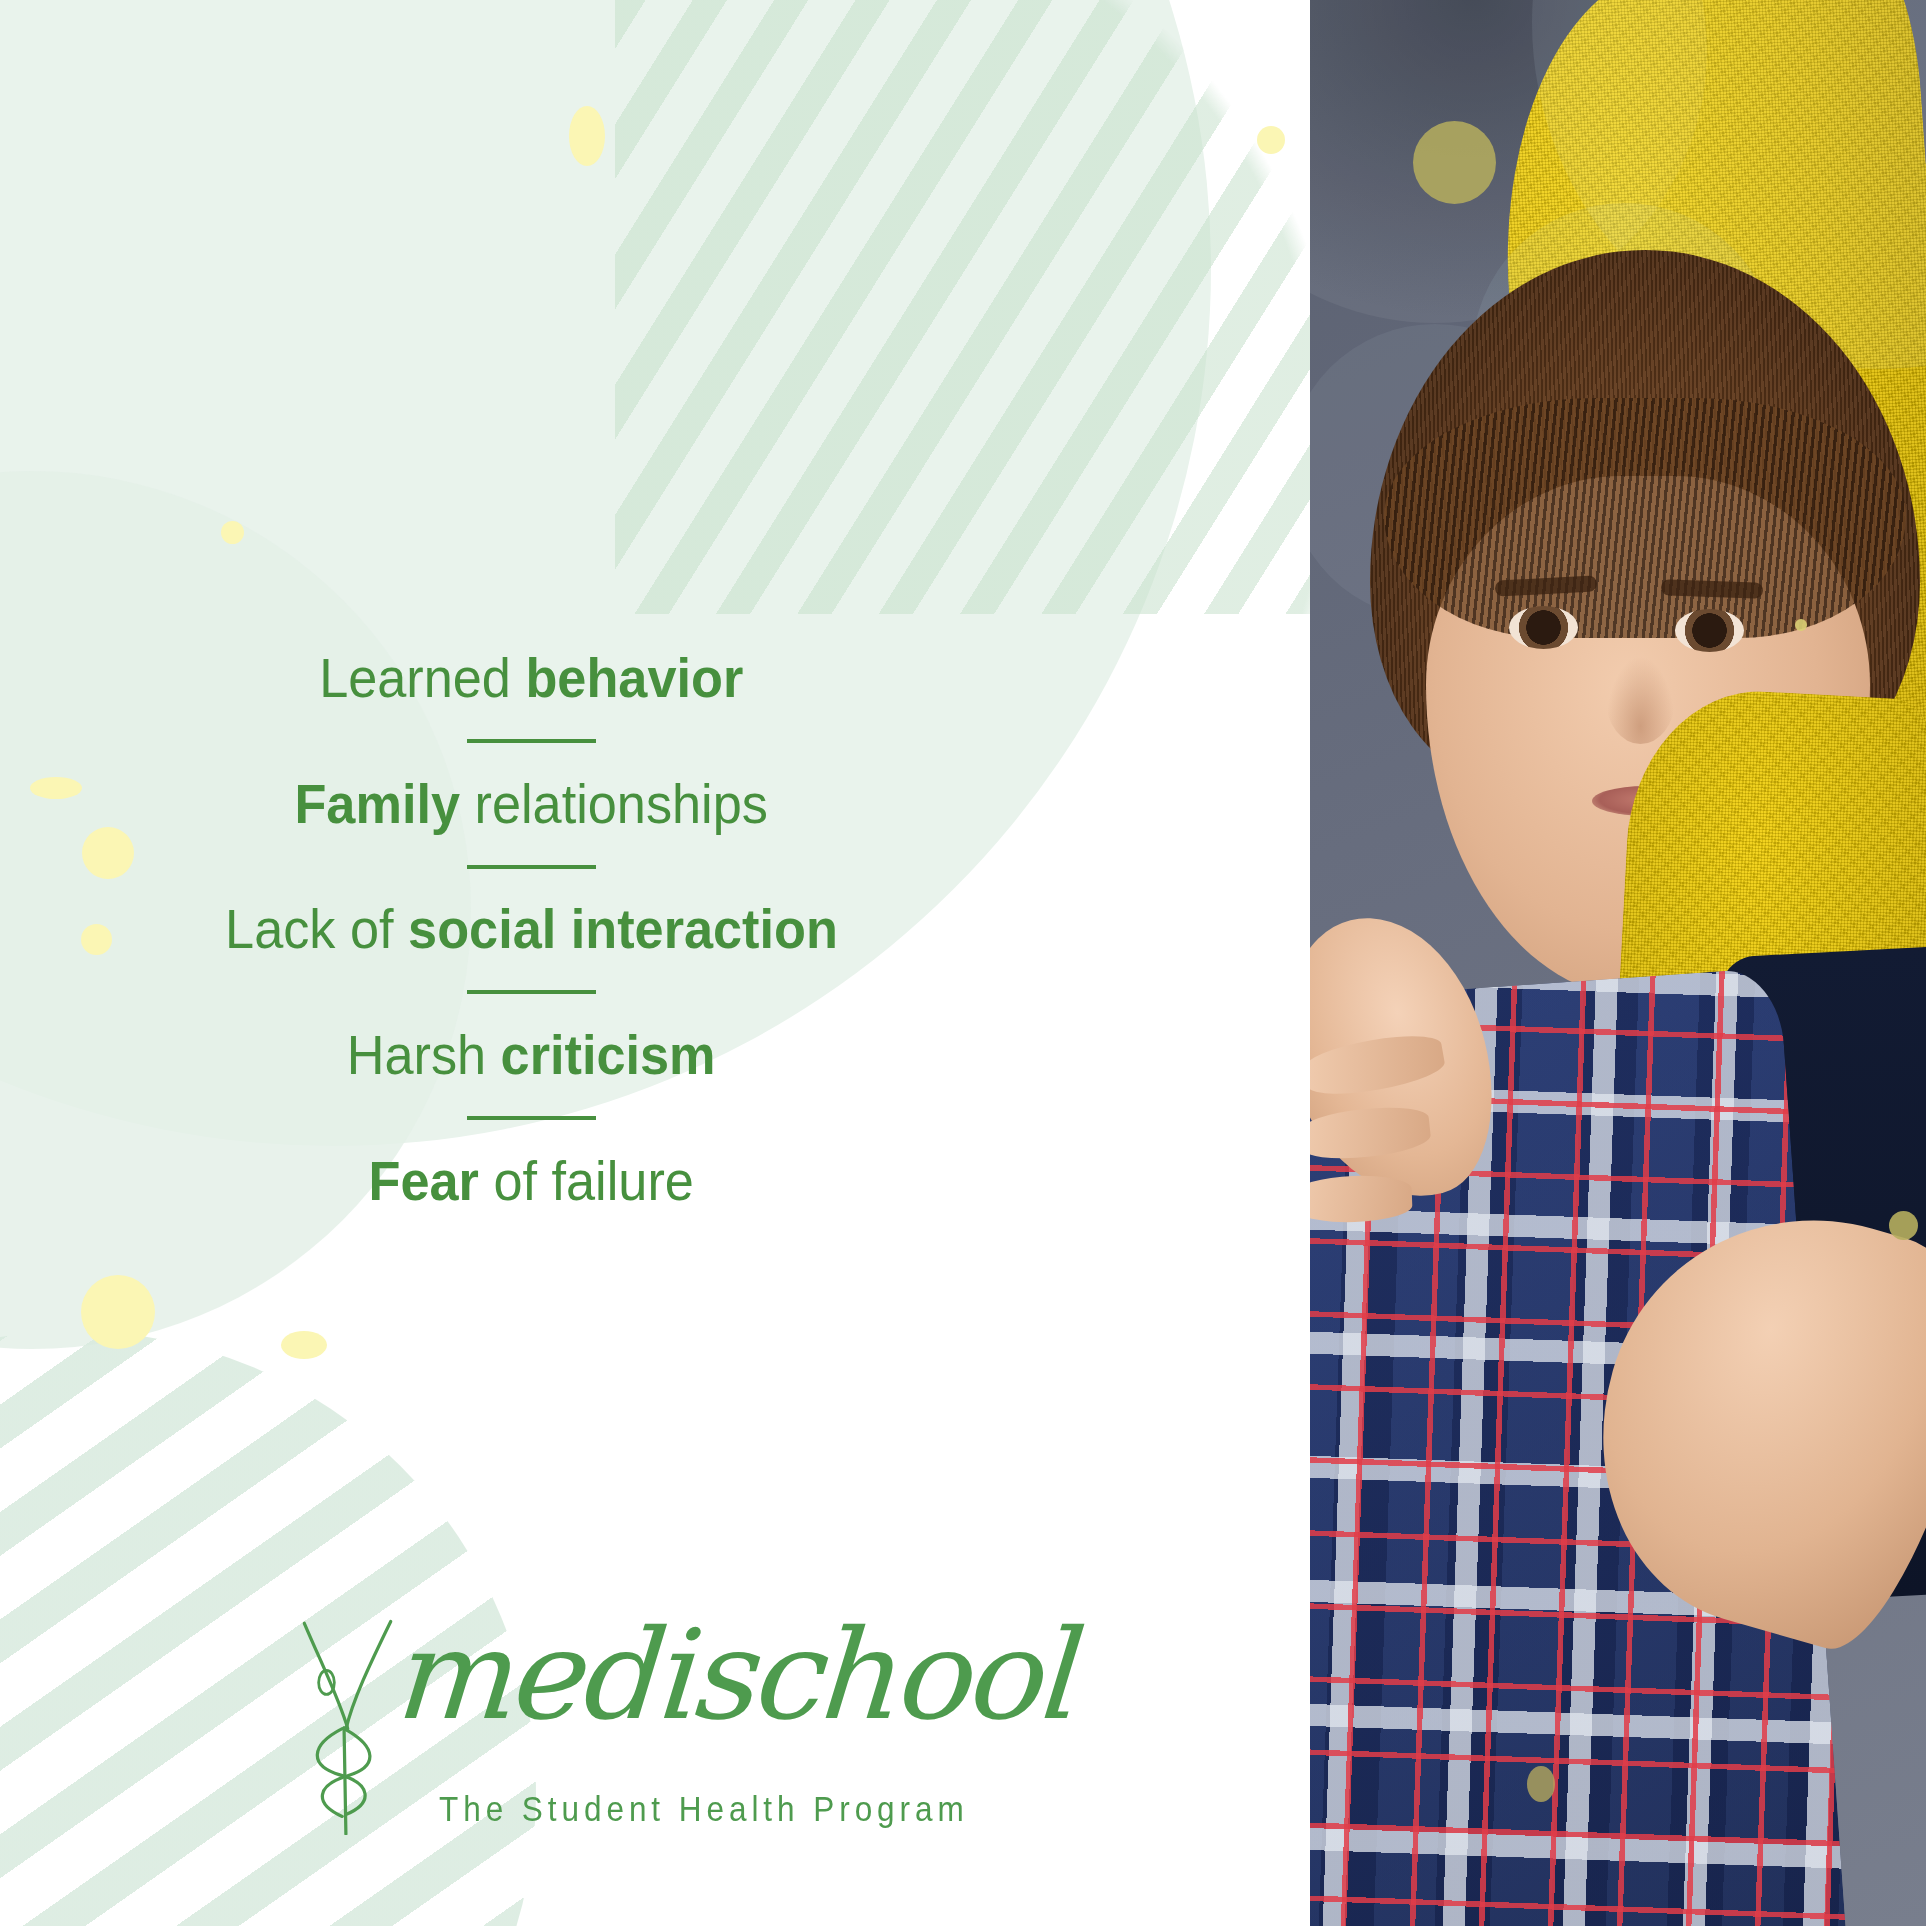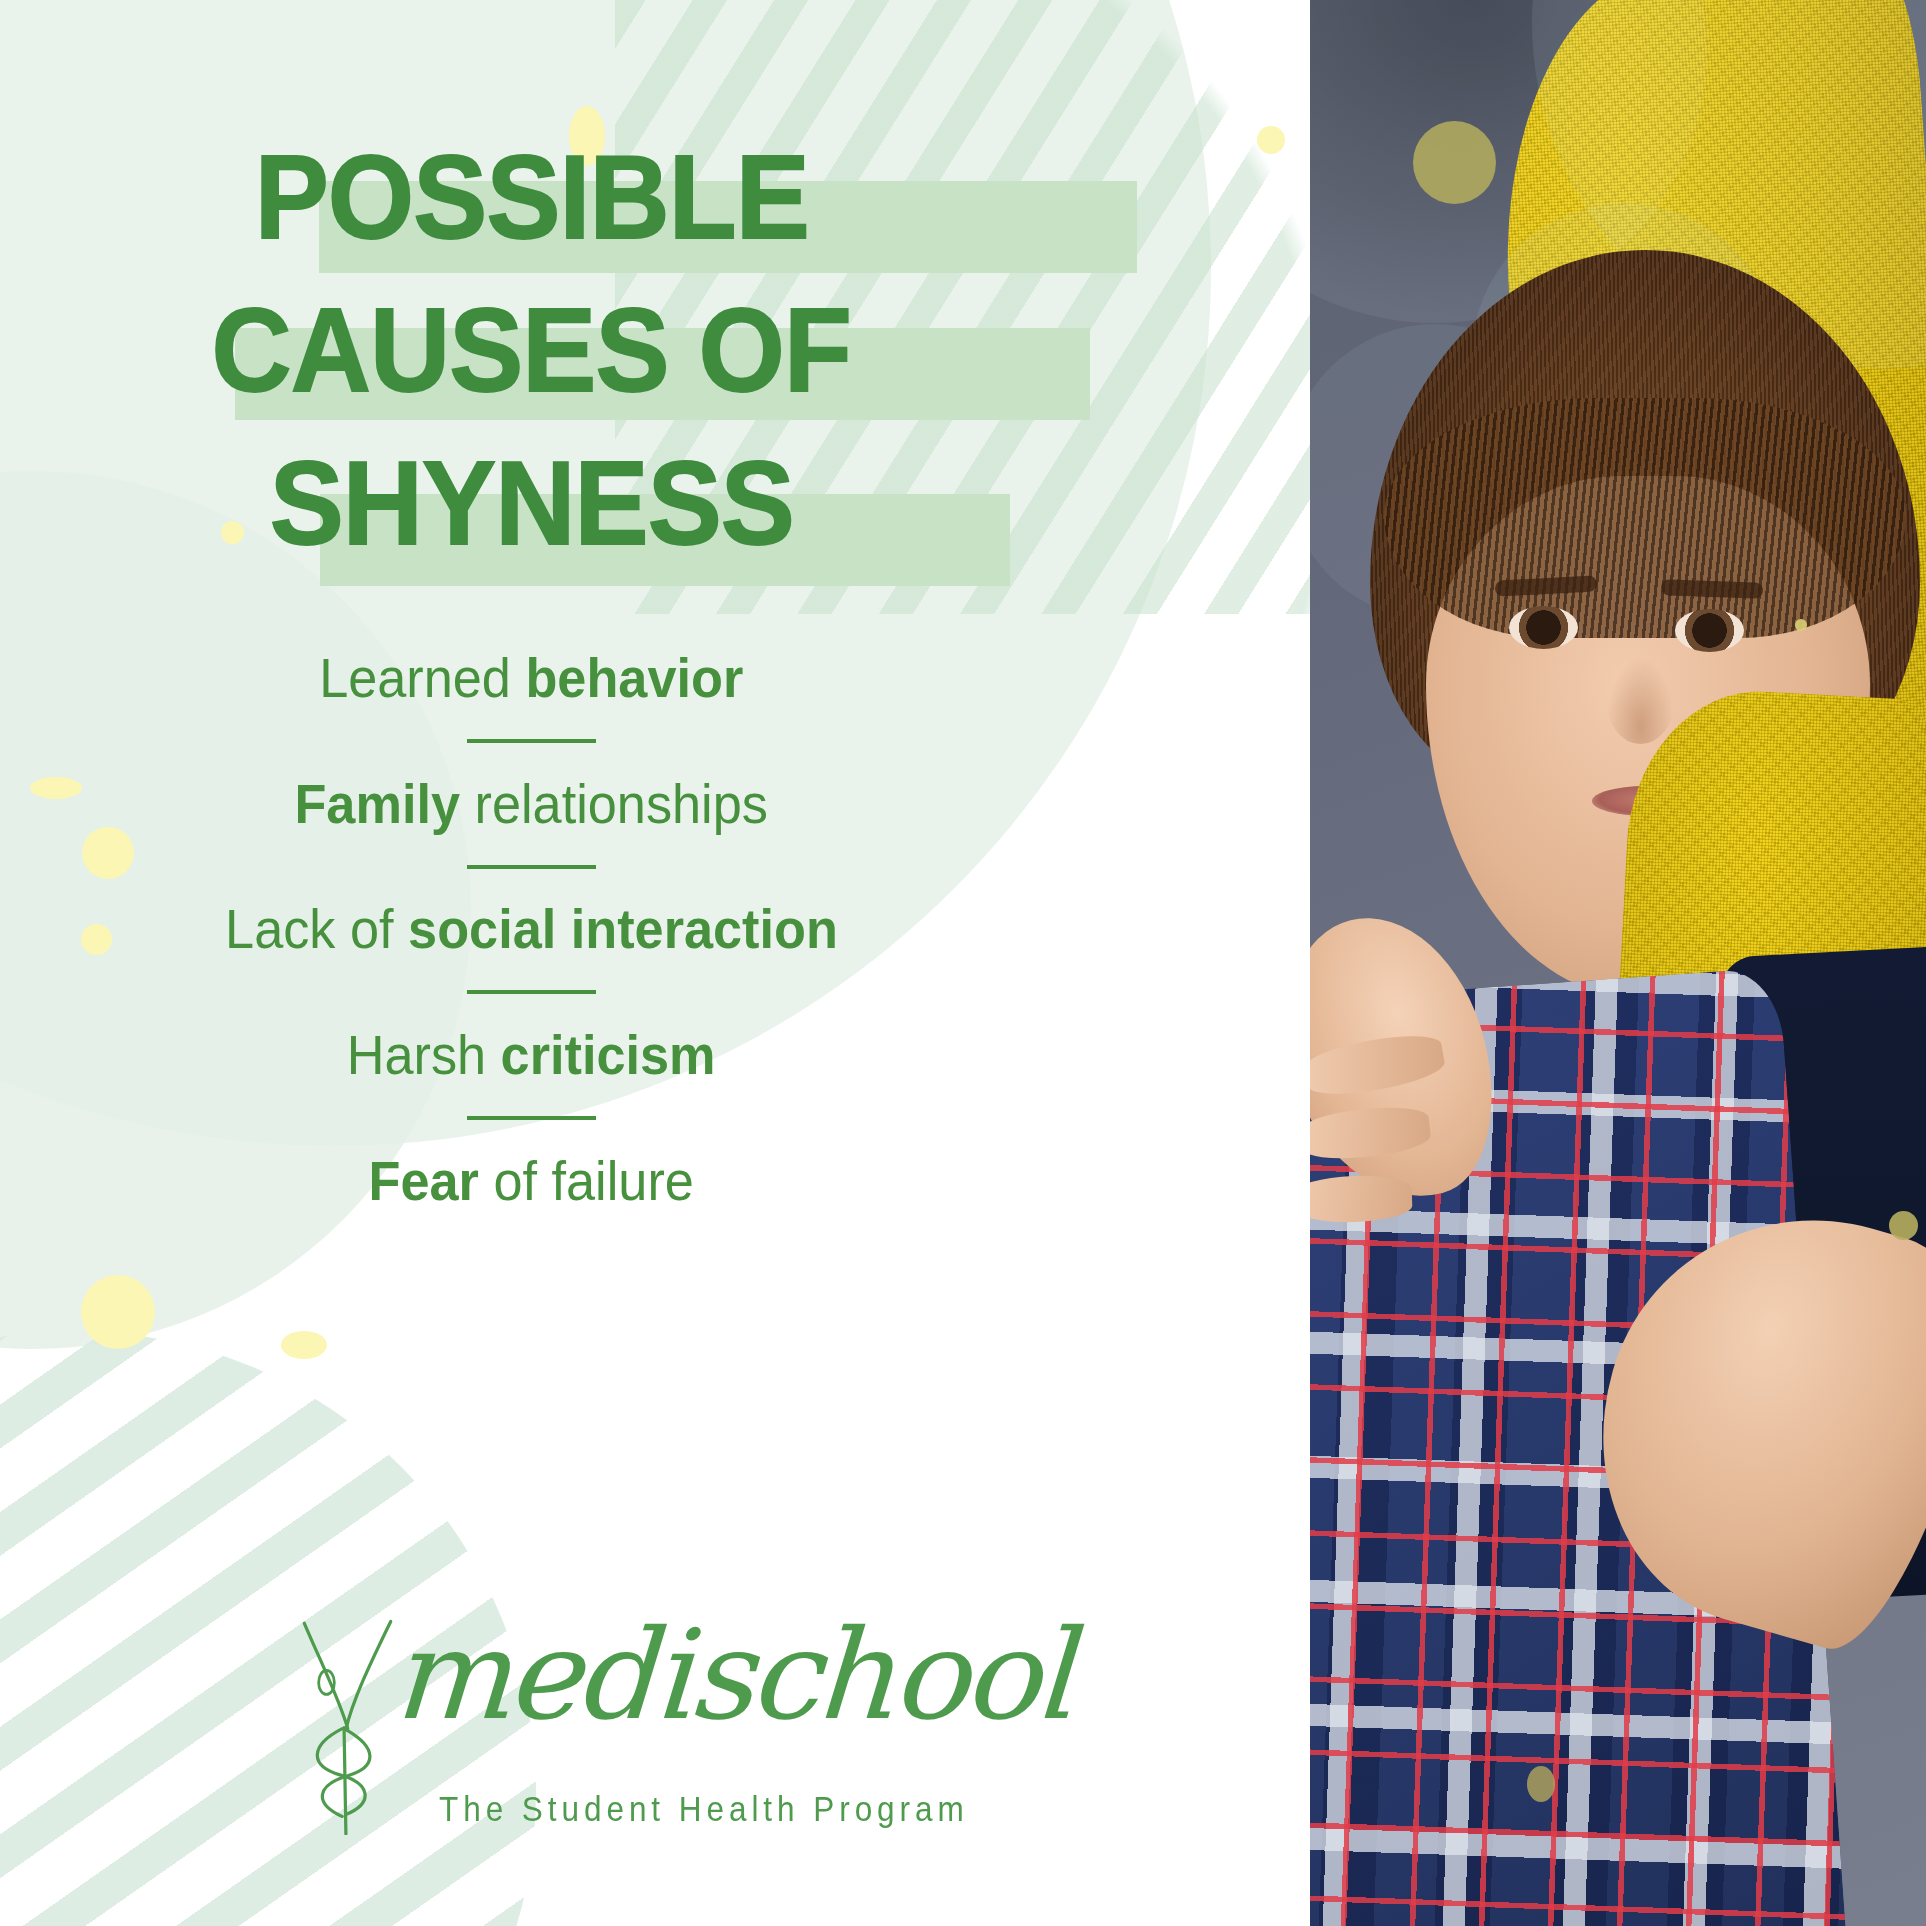--- a/index.html
+++ b/index.html
@@ -360,34 +360,20 @@
 
     <div id="dot-1" class="dot deco"></div>
     <div id="dot-2" class="dot deco"></div>
     <div id="dot-3" class="dot deco"></div>
     <div id="dot-4" class="dot deco"></div>
     <div id="dot-5" class="dot deco"></div>
     <div id="dot-6" class="dot deco"></div>
     <div id="dot-7" class="dot deco"></div>
     <div id="dot-8" class="dot deco"></div>
 
-    <div id="title-block">
-      <div class="title-row">
-        <div id="hl-1" class="title-hl"></div>
-        <div class="title-text">POSSIBLE</div>
-      </div>
-      <div class="title-row">
-        <div id="hl-2" class="title-hl"></div>
-        <div class="title-text">CAUSES OF</div>
-      </div>
-      <div class="title-row">
-        <div id="hl-3" class="title-hl"></div>
-        <div class="title-text">SHYNESS</div>
-      </div>
-    </div>
 
     <div id="cause-list">
       <div class="cause-item sp-1">
         <span>Learned </span><b>behavior</b><span></span>
       </div>
       <div class="cause-divider"></div>
       <div class="cause-item">
         <span></span><b>Family</b><span> relationships</span>
       </div>
       <div class="cause-divider"></div>

